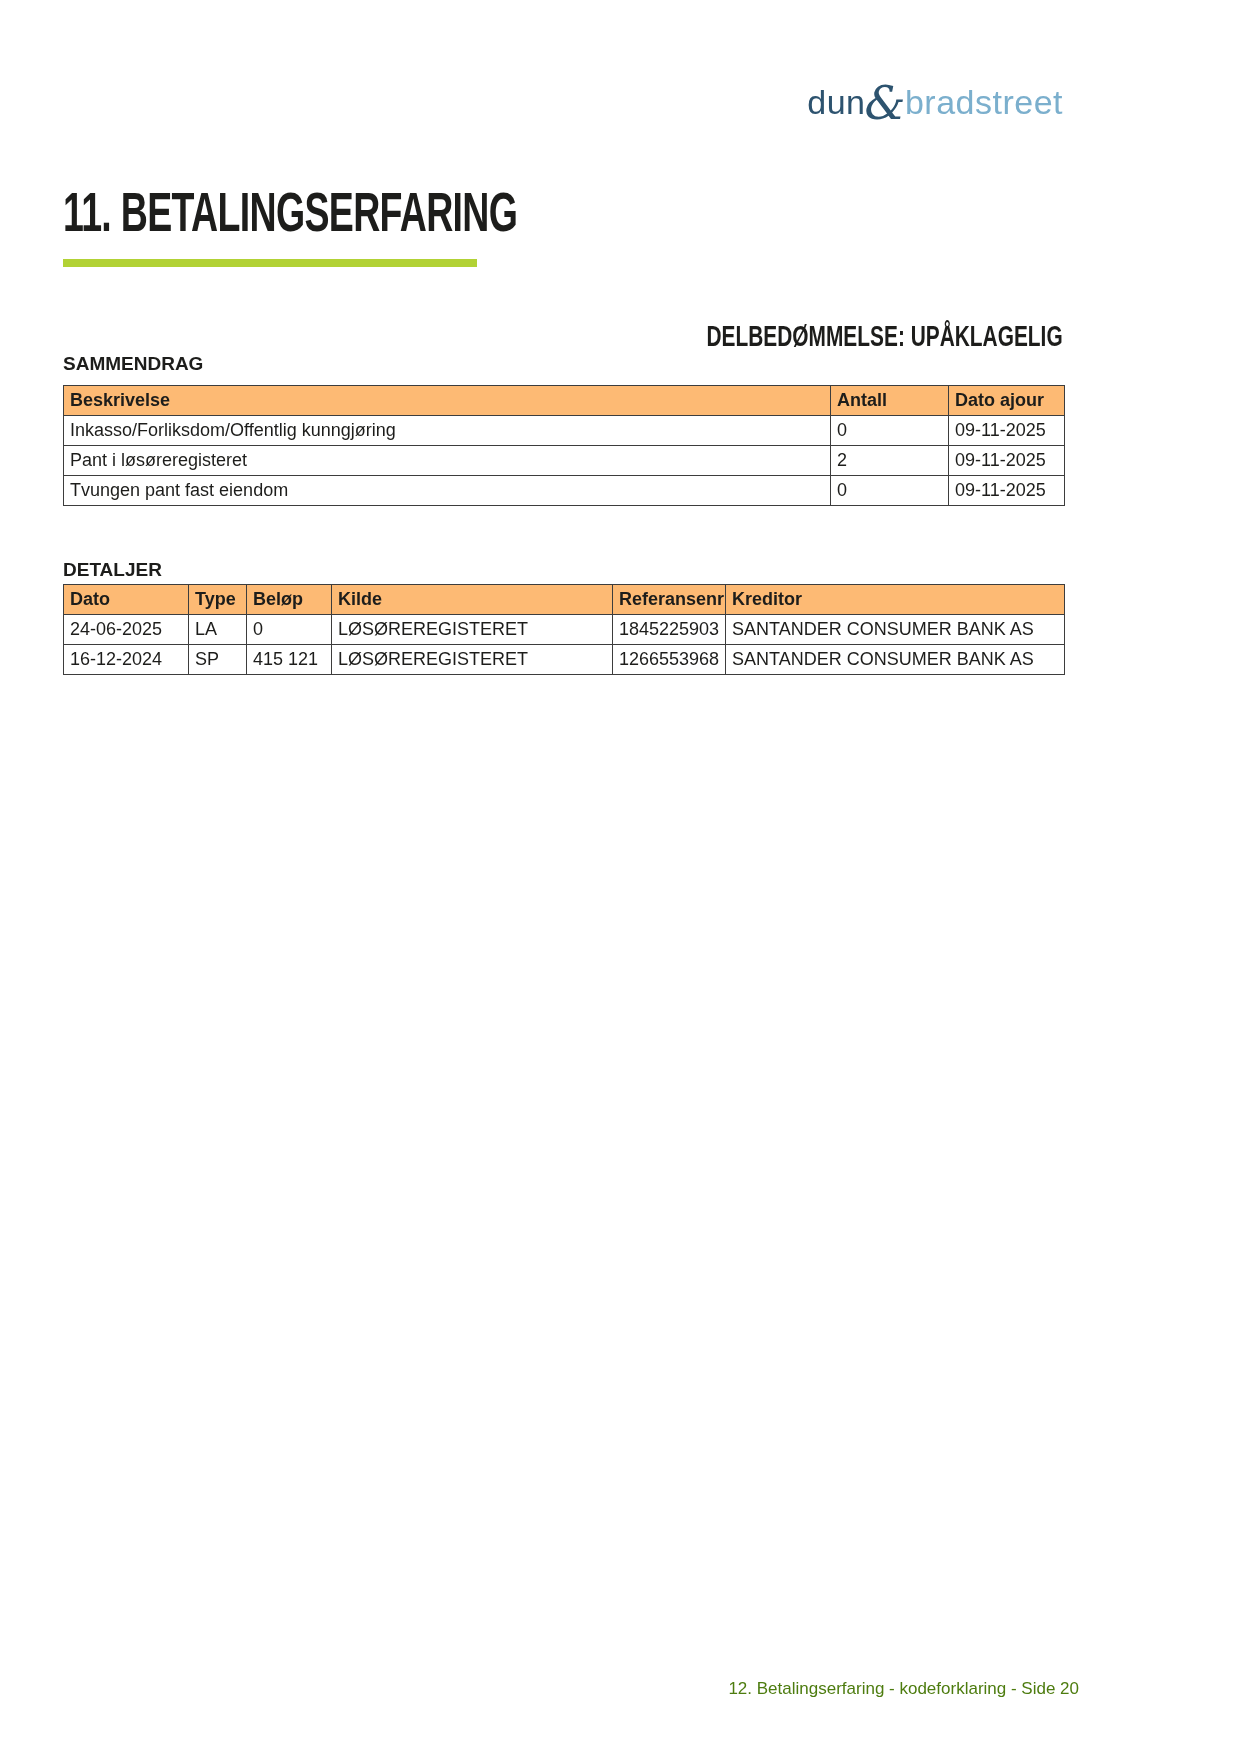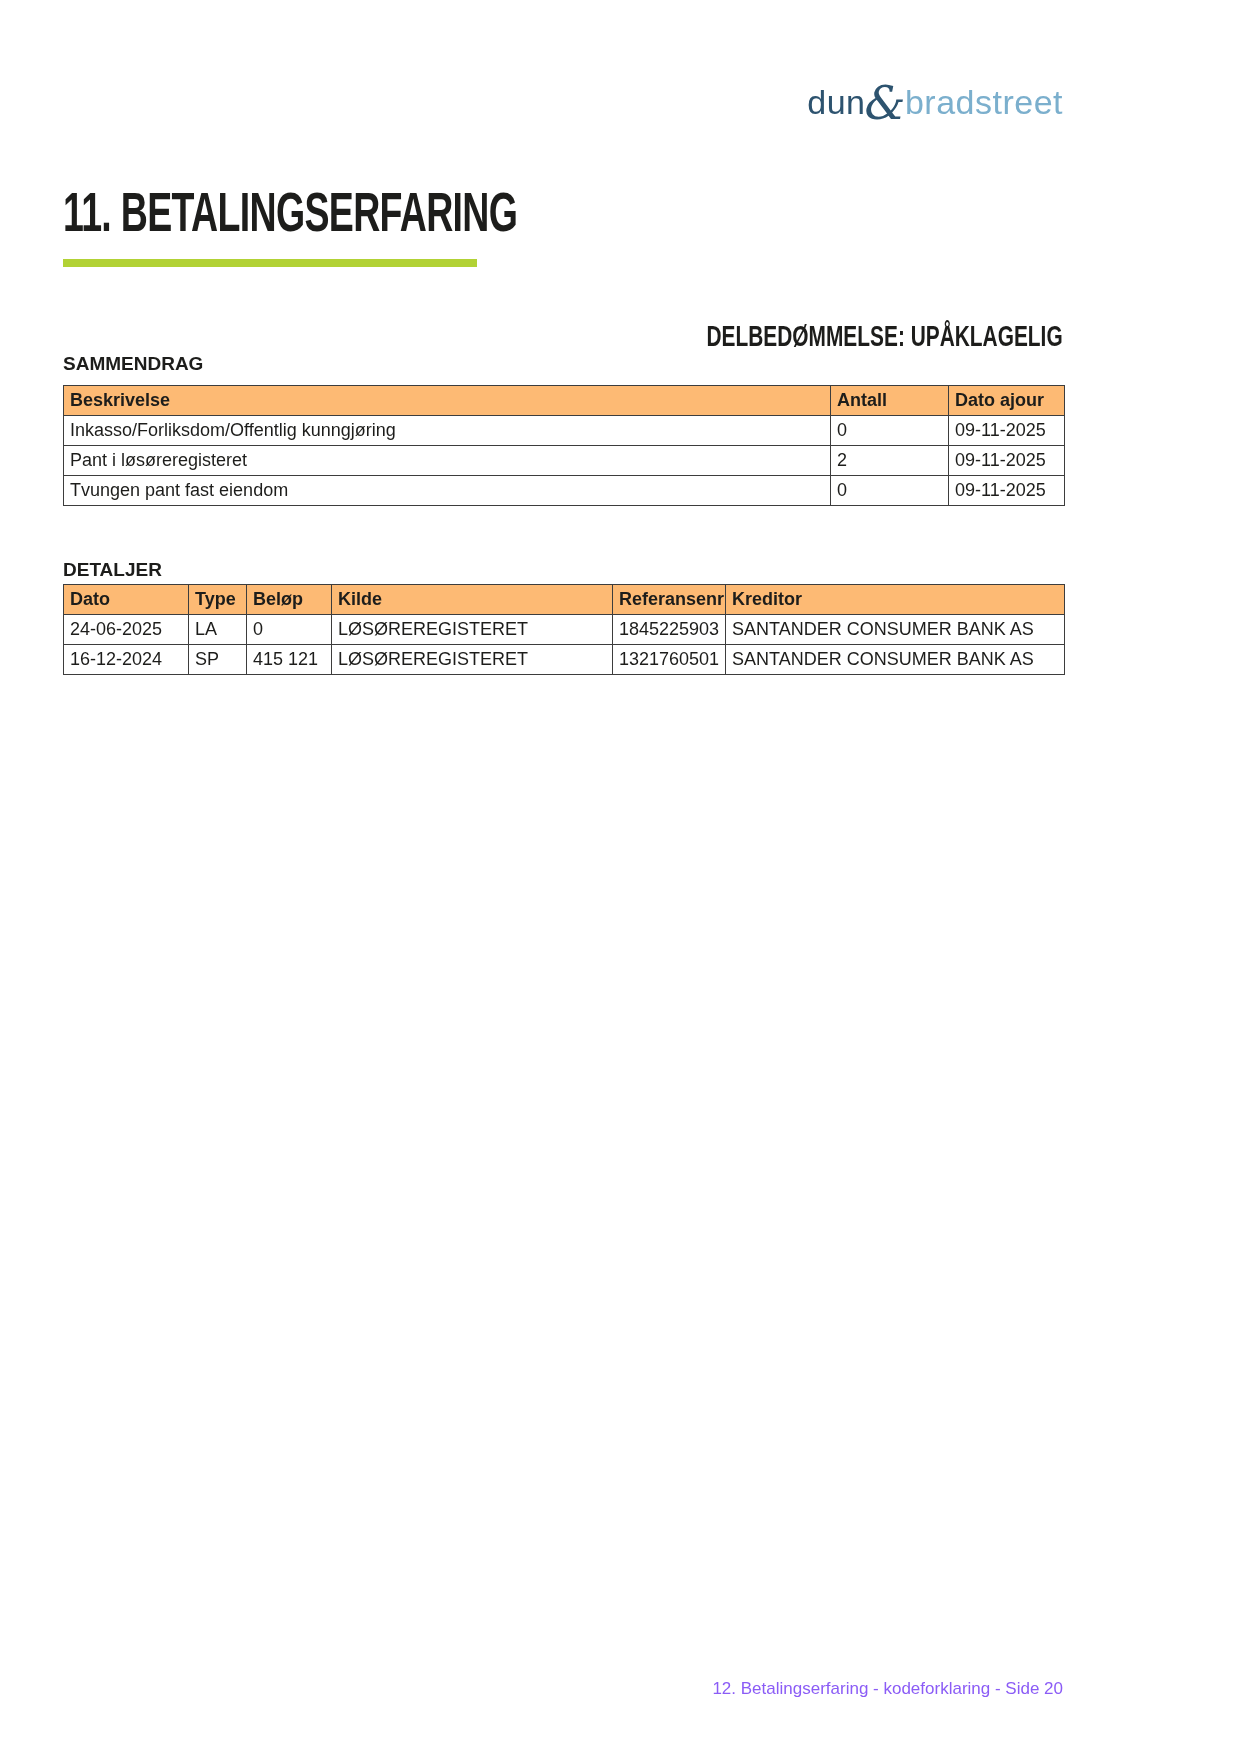--- a/index.html
+++ b/index.html
@@ -98,23 +98,23 @@
   .data-table th{
     background:#fdba74;
     font-weight:bold;
     margin-left:44px;
   }
   .data-table .num{}
   
   .footer{
     position:absolute;
     top:1679px;
-    right:178px;
+    right:162px;
     font-size:17px;
-    color:#8b5cf6;
+    color:#4d7c0f;
     white-space:nowrap;
   }
 </style>
 </head>
 <body>
 
 <div class="page">
 
   <div class="logo">
     <span class="dun">dun</span><span class="amp">&amp;</span><span class="bradstreet">bradstreet</span>
@@ -188,21 +188,21 @@
         <td class="num">0</td>
         <td>LØSØREREGISTERET</td>
         <td>1845225903</td>
         <td>SANTANDER CONSUMER BANK AS</td>
       </tr>
       <tr>
         <td>16-12-2024</td>
         <td>SP</td>
         <td class="num">415 121</td>
         <td>LØSØREREGISTERET</td>
-        <td>1321760501</td>
+        <td>1266553968</td>
         <td>SANTANDER CONSUMER BANK AS</td>
       </tr>
     </tbody>
   </table>
 
   <div class="footer">12. Betalingserfaring - kodeforklaring - Side 20</div>
 
 </div>
 
 </body></html>

